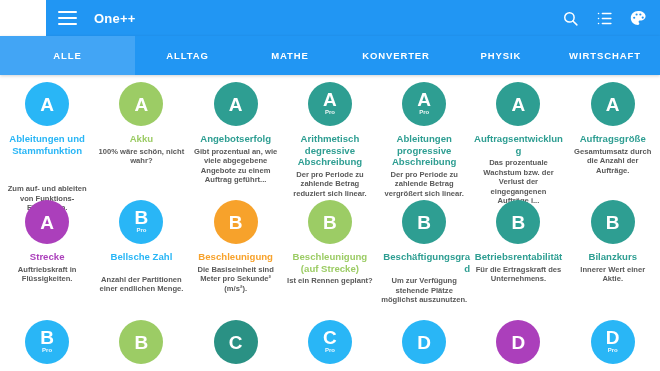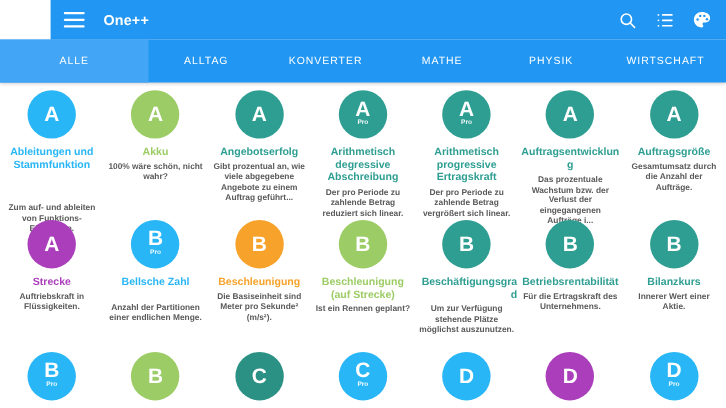--- a/index.html
+++ b/index.html
@@ -77,21 +77,21 @@
     position: relative;
     box-shadow: 0 1px 3px rgba(0,0,0,0.18);
   }
   .tab {
     flex: 0 0 auto;
     display: flex;
     align-items: center;
     justify-content: center;
     color: #ffffff;
     font-size: 9.5px;
-    font-weight: normal;
+    font-weight: bold;
     letter-spacing: 0.9px;
     cursor: pointer;
     padding: 0 4px;
   }
   .tab.active { background: #42A5F5; }
 
   
   .grid {
     position: absolute;
     top: 75px;
@@ -200,22 +200,22 @@
           <circle cx="15.1" cy="7.3" r="1.45" fill="#2196F3"></circle>
           <circle cx="18.3" cy="11.4" r="1.45" fill="#2196F3"></circle>
         </svg>
       </div>
     </div>
   </div>
 
   <div class="tabbar" style="background: rgb(33, 150, 243);">
     <div class="tab active" style="width: 135px; background: rgb(66, 165, 245);">ALLE</div>
     <div class="tab" style="width:105px">ALLTAG</div>
+    <div class="tab" style="width:100px">MATHE</div>
     <div class="tab" style="width:112px">KONVERTER</div>
-    <div class="tab" style="width:100px">MATHE</div>
     <div class="tab" style="width:98px">PHYSIK</div>
     <div class="tab" style="width:110px">WIRTSCHAFT</div>
   </div>
 
   <div class="grid">
 
     <div class="row row-1">
       <div class="cell">
         <div class="badge" style="background: rgb(41, 182, 246);">
           <div class="letter">A</div>
@@ -246,21 +246,21 @@
           <div class="pro">Pro</div>
         </div>
         <div class="card-title" style="color: rgb(46, 158, 146);">Arithmetisch degressive Abschreibung</div>
         <div class="card-desc" style="color: rgb(90, 90, 90);">Der pro Periode zu zahlende Betrag reduziert sich linear.</div>
       </div>
       <div class="cell">
         <div class="badge haspro" style="background: rgb(46, 158, 146);">
           <div class="letter">A</div>
           <div class="pro">Pro</div>
         </div>
-        <div class="card-title" style="color: rgb(46, 158, 146);">Arithmetisch progressive Ertragskraft</div>
+        <div class="card-title" style="color: rgb(46, 158, 146);">Ableitungen progressive Abschreibung</div>
         <div class="card-desc" style="color: rgb(90, 90, 90);">Der pro Periode zu zahlende Betrag vergrößert sich linear.</div>
       </div>
       <div class="cell">
         <div class="badge" style="background: rgb(46, 158, 146);">
           <div class="letter">A</div>
 
         </div>
         <div class="card-title" style="color: rgb(46, 158, 146);">Auftragsentwicklung</div>
         <div class="card-desc" style="color: rgb(90, 90, 90);">Das prozentuale Wachstum bzw. der Verlust der eingegangenen Aufträge i...</div>
       </div>

